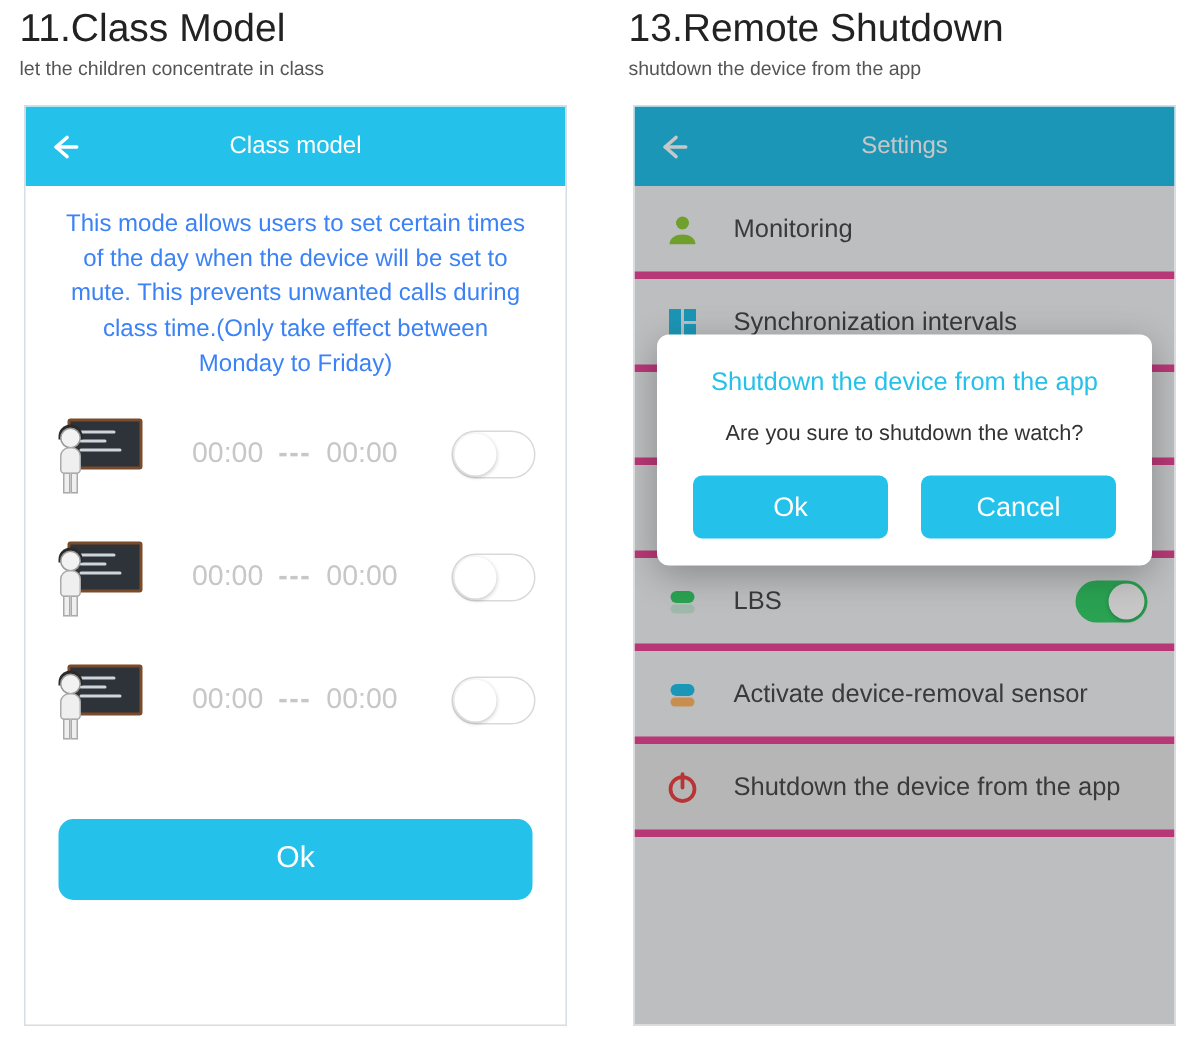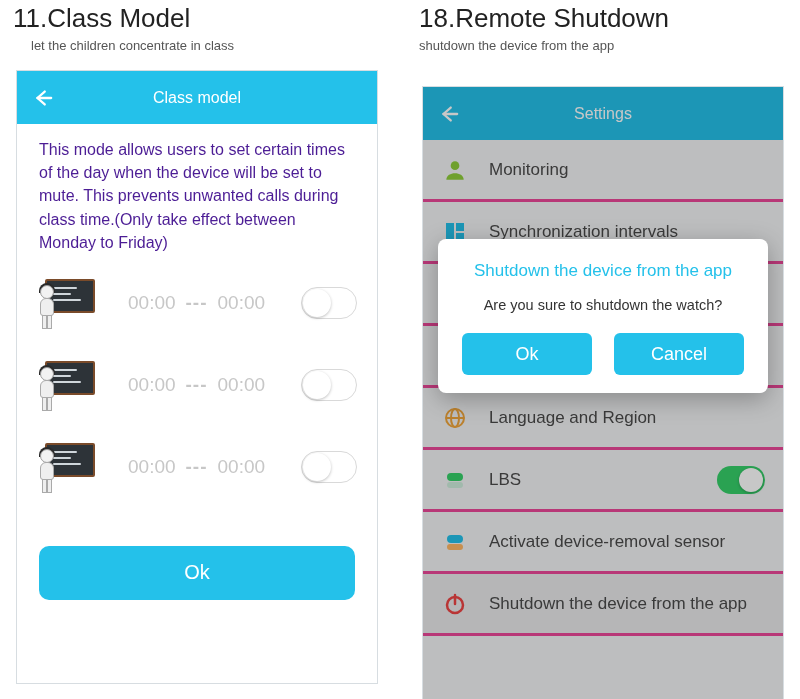--- a/index.html
+++ b/index.html
@@ -31,22 +31,22 @@
     font-size: 16px;
     font-weight: 500;
   }
   .back-arrow {
     position: absolute; left: 14px; top: 50%; transform: translateY(-50%);
     width: 22px; height: 22px; stroke: #fff;
   }
 
   
   .desc {
-    color: #4c1d95;
-    text-align: left;
+    color: #3b82f6;
+    text-align: center;
     font-size: 16px;
     line-height: 1.45;
     padding: 14px 22px 8px;
   }
 
   .slot {
     display: flex; align-items: center;
     padding: 10px 20px 10px 18px;
     height: 82px;
     gap: 15px;
@@ -105,21 +105,21 @@
 
   
   .phone.right { background:#f3f4f5; }
   .dim { position:absolute; inset:0; background:rgba(0,0,0,.22); }
 
   .settings-list { padding-top: 0; }
   .row {
     display:flex; align-items:center;
     padding: 0 18px;
     height: 62px;
-    border-bottom: 3px solid #ec4899;
+    border-bottom: 5px solid #ec4899;
     background:#f3f4f5;
     font-size:17px; color:#4b4b4b;
   }
   .row.shutdown { background:#e9eaeb; }
   .row .ricon { width:28px; height:28px; margin-right:20px; display:flex; align-items:center; justify-content:center; }
   .row .spacer { flex:1; }
 
   .mini-toggle {
     width:48px; height:28px; border-radius:14px; position:relative;
   }
@@ -141,23 +141,23 @@
     border-radius:6px; display:flex; align-items:center; justify-content:center;
     font-size:18px;
   }
 </style>
 </head>
 <body>
 
 <div class="stage">
 
   <div class="sec-title" style="left:13px; top:3px;">11.Class Model</div>
-  <div class="sec-sub" style="left:31px; top:38px;">let the children concentrate in class</div>
-
-  <div class="sec-title" style="left:419px; top:3px;">18.Remote Shutdown</div>
+  <div class="sec-sub" style="left:13px; top:38px;">let the children concentrate in class</div>
+
+  <div class="sec-title" style="left:419px; top:3px;">13.Remote Shutdown</div>
   <div class="sec-sub" style="left:419px; top:38px;">shutdown the device from the app</div>
 
   <div class="phone" style="left:16px; top:70px;">
     <div class="hdr">
       <svg class="back-arrow" viewBox="0 0 24 24" fill="none" stroke-width="2.5" stroke-linecap="round" stroke-linejoin="round">
         <polyline points="15 5 7 12 15 19"></polyline>
           <line x1="7" y1="12" x2="22" y2="12"></line>
       </svg>
       <span>Class model</span>
     </div>
@@ -226,21 +226,21 @@
         <span>00:00</span>
       </div>
       <div class="toggle">
           <div class="knob"></div>
         </div>
     </div>
 
     <div class="ok-btn">Ok</div>
   </div>
 
-  <div class="phone right" style="left:422px; top:86px;">
+  <div class="phone right" style="left:422px; top:70px;">
     <div class="hdr">
       <svg class="back-arrow" viewBox="0 0 24 24" fill="none" stroke-width="2.5" stroke-linecap="round" stroke-linejoin="round">
         <polyline points="15 5 7 12 15 19"></polyline>
           <line x1="7" y1="12" x2="22" y2="12"></line>
       </svg>
       <span>Settings</span>
     </div>
 
     <div class="settings-list">
       <div class="row">
@@ -279,30 +279,20 @@
               <rect x="5" y="3" width="14" height="18" rx="2" fill="#e94b4b"></rect>
               <rect x="3" y="6" width="3" height="2" fill="#fff"></rect>
               <rect x="3" y="11" width="3" height="2" fill="#fff"></rect>
               <rect x="3" y="16" width="3" height="2" fill="#fff"></rect>
               <path d="M14 8a3 3 0 0 1 0 6" fill="none" stroke="#fff" stroke-width="2"></path>
             </svg>
         </span>
         <span>Phone Book</span>
       </div>
 
-      <div class="row">
-        <span class="ricon">
-          <svg viewBox="0 0 24 24" width="24" height="24" fill="none" stroke="#f0a63c" stroke-width="2">
-              <circle cx="12" cy="12" r="9"></circle>
-              <ellipse cx="12" cy="12" rx="4" ry="9"></ellipse>
-              <line x1="3" y1="12" x2="21" y2="12"></line>
-            </svg>
-        </span>
-        <span>Language and Region</span>
-      </div>
 
       <div class="row">
         <span class="ricon">
           <svg viewBox="0 0 24 24" width="24" height="24">
               <rect x="4" y="5" width="16" height="8" rx="4" fill="#36d06a"></rect>
               <rect x="4" y="14" width="16" height="6" rx="3" fill="#cfeedd"></rect>
             </svg>
         </span>
         <span>LBS</span>
         <span class="spacer"></span>

